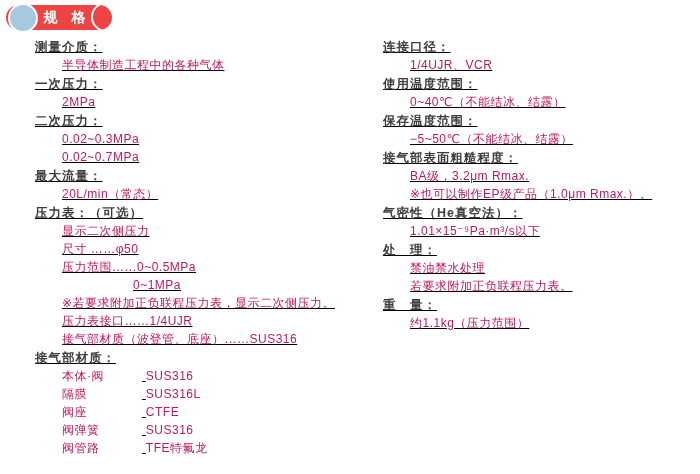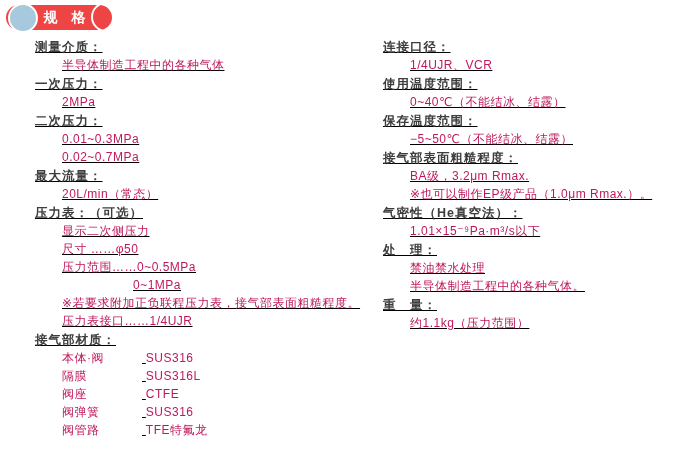--- a/index.html
+++ b/index.html
@@ -63,37 +63,38 @@
     <div class="sec-line">半导体制造工程中的各种气体</div>
   </div>
 
   <div class="section">
     <div class="sec-heading">一次压力：</div>
     <div class="sec-line">2MPa</div>
   </div>
 
   <div class="section">
     <div class="sec-heading">二次压力：</div>
-    <div class="sec-line">0.01~0.3MPa</div>
+    <div class="sec-line">0.02~0.3MPa</div>
     <div class="sec-line">0.02~0.7MPa</div>
   </div>
 
   <div class="section">
     <div class="sec-heading">最大流量：</div>
     <div class="sec-line">20L/min（常态）</div>
   </div>
 
   <div class="section">
     <div class="sec-heading">压力表：（可选）</div>
     <div class="sec-line">显示二次侧压力</div>
     <div class="sec-line">尺寸 ……φ50</div>
     <div class="sec-line">压力范围……0~0.5MPa</div>
     <div class="sec-line indent2">0~1MPa</div>
-    <div class="sec-line">※若要求附加正负联程压力表，接气部表面粗糙程度。</div>
+    <div class="sec-line">※若要求附加正负联程压力表，显示二次侧压力。</div>
     <div class="sec-line">压力表接口……1/4UJR</div>
+    <div class="sec-line">接气部材质（波登管、底座）……SUS316</div>
   </div>
 
   <div class="section">
     <div class="sec-heading">接气部材质：</div>
     <div class="sec-line">
       <span class="mat-label">本体·阀</span>
       <span class="mat-value">SUS316</span>
     </div>
     <div class="sec-line">
       <span class="mat-label">隔膜</span>
@@ -139,21 +140,21 @@
   </div>
 
   <div class="section">
     <div class="sec-heading">气密性（He真空法）：</div>
     <div class="sec-line">1.01×15⁻⁹Pa·m³/s以下</div>
   </div>
 
   <div class="section">
     <div class="sec-heading">处　理：</div>
     <div class="sec-line">禁油禁水处理</div>
-    <div class="sec-line">半导体制造工程中的各种气体。</div>
+    <div class="sec-line">若要求附加正负联程压力表。</div>
   </div>
 
   <div class="section">
     <div class="sec-heading">重　量：</div>
     <div class="sec-line">约1.1kg（压力范围）</div>
   </div>
 
 </div>
 
 </body></html>

